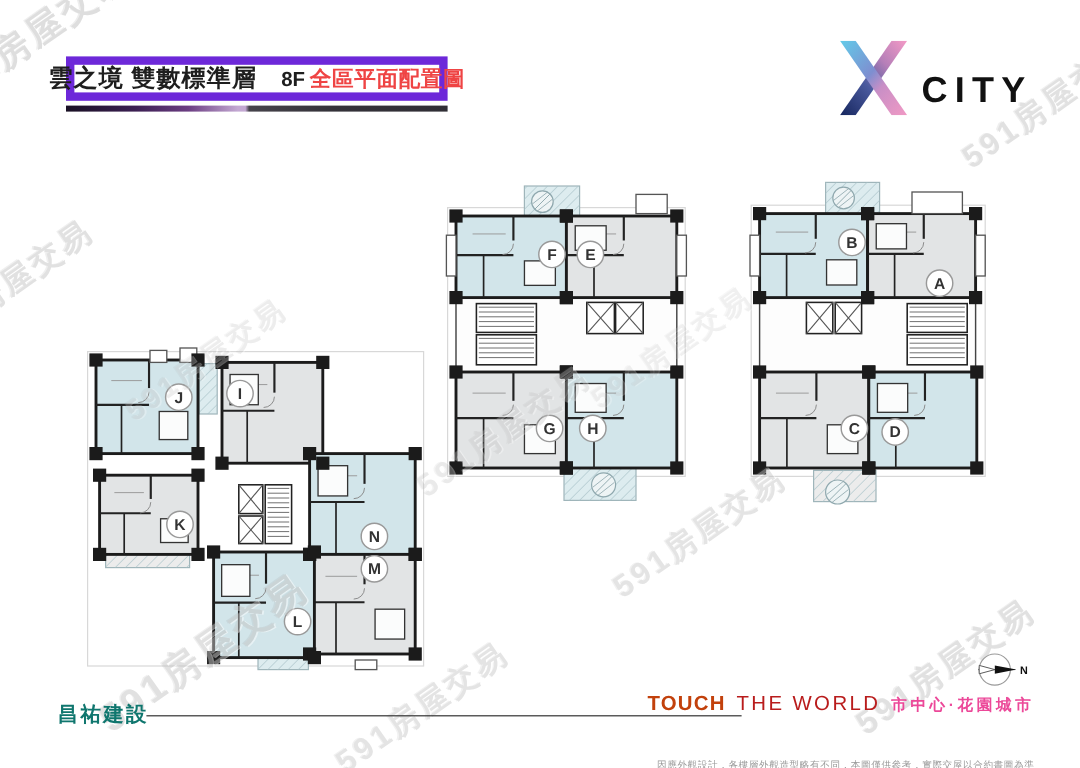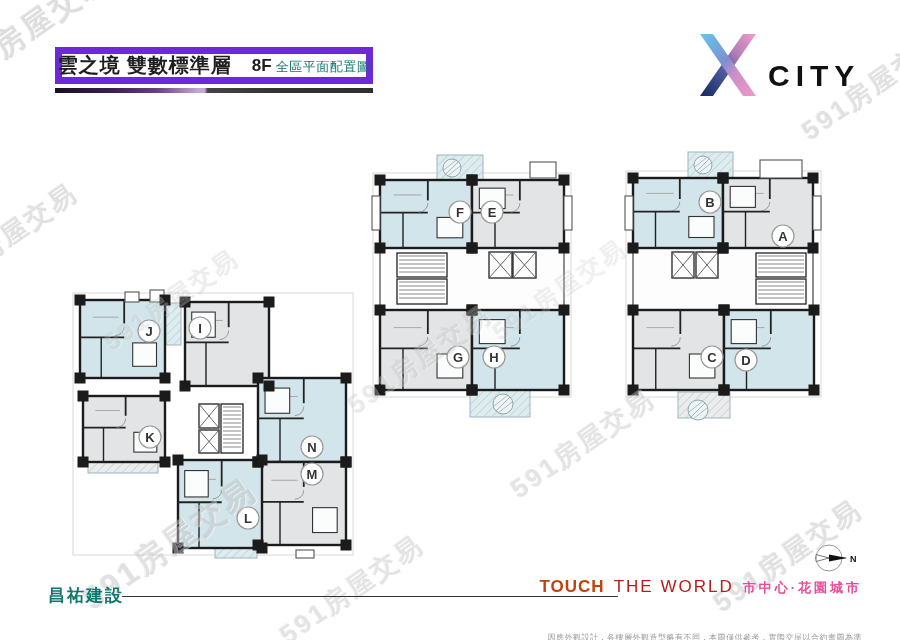--- a/index.html
+++ b/index.html
@@ -8,21 +8,21 @@
 
   
   .title-wrap{position:absolute;left:55px;top:47px;width:318px;z-index:6;}
   .title-box{box-sizing:border-box;width:100%;height:37px;border:7px solid #6d28d9;
              background:#fff;display:flex;align-items:center;justify-content:center;gap:10px;}
   .title-main{font-family:"Liberation Serif","DejaVu Serif",serif;font-size:20px;
               font-weight:700;color:#1e1e1e;letter-spacing:1px;white-space:nowrap;}
   .title-div{width:1px;height:22px;background:#555;}
   .title-right{display:flex;align-items:baseline;gap:4px;white-space:nowrap;}
   .title-fl{font-size:17px;font-weight:700;color:#1e1e1e;}
-  .title-sub{font-size:13px;font-weight:400;color:#0f766e;letter-spacing:0.5px;}
+  .title-sub{font-size:18px;font-weight:700;color:#ef4444;letter-spacing:0.5px;}
   .title-bar{margin-top:4px;height:5px;width:100%;
      background:linear-gradient(to right,#191024 0%,#3b1f52 18%,#6b3d82 32%,#c3a8d2 45%,
                 #c3a8d2 47%,#46434b 48%,#343239 70%,#302e35 100%);}
 
   
   .logo{position:absolute;left:698px;top:34px;display:flex;align-items:flex-end;z-index:6;}
   .logo .brand{font-size:30px;font-weight:700;color:#111;letter-spacing:6px;
                margin-left:10px;margin-bottom:3px;}
 
   

